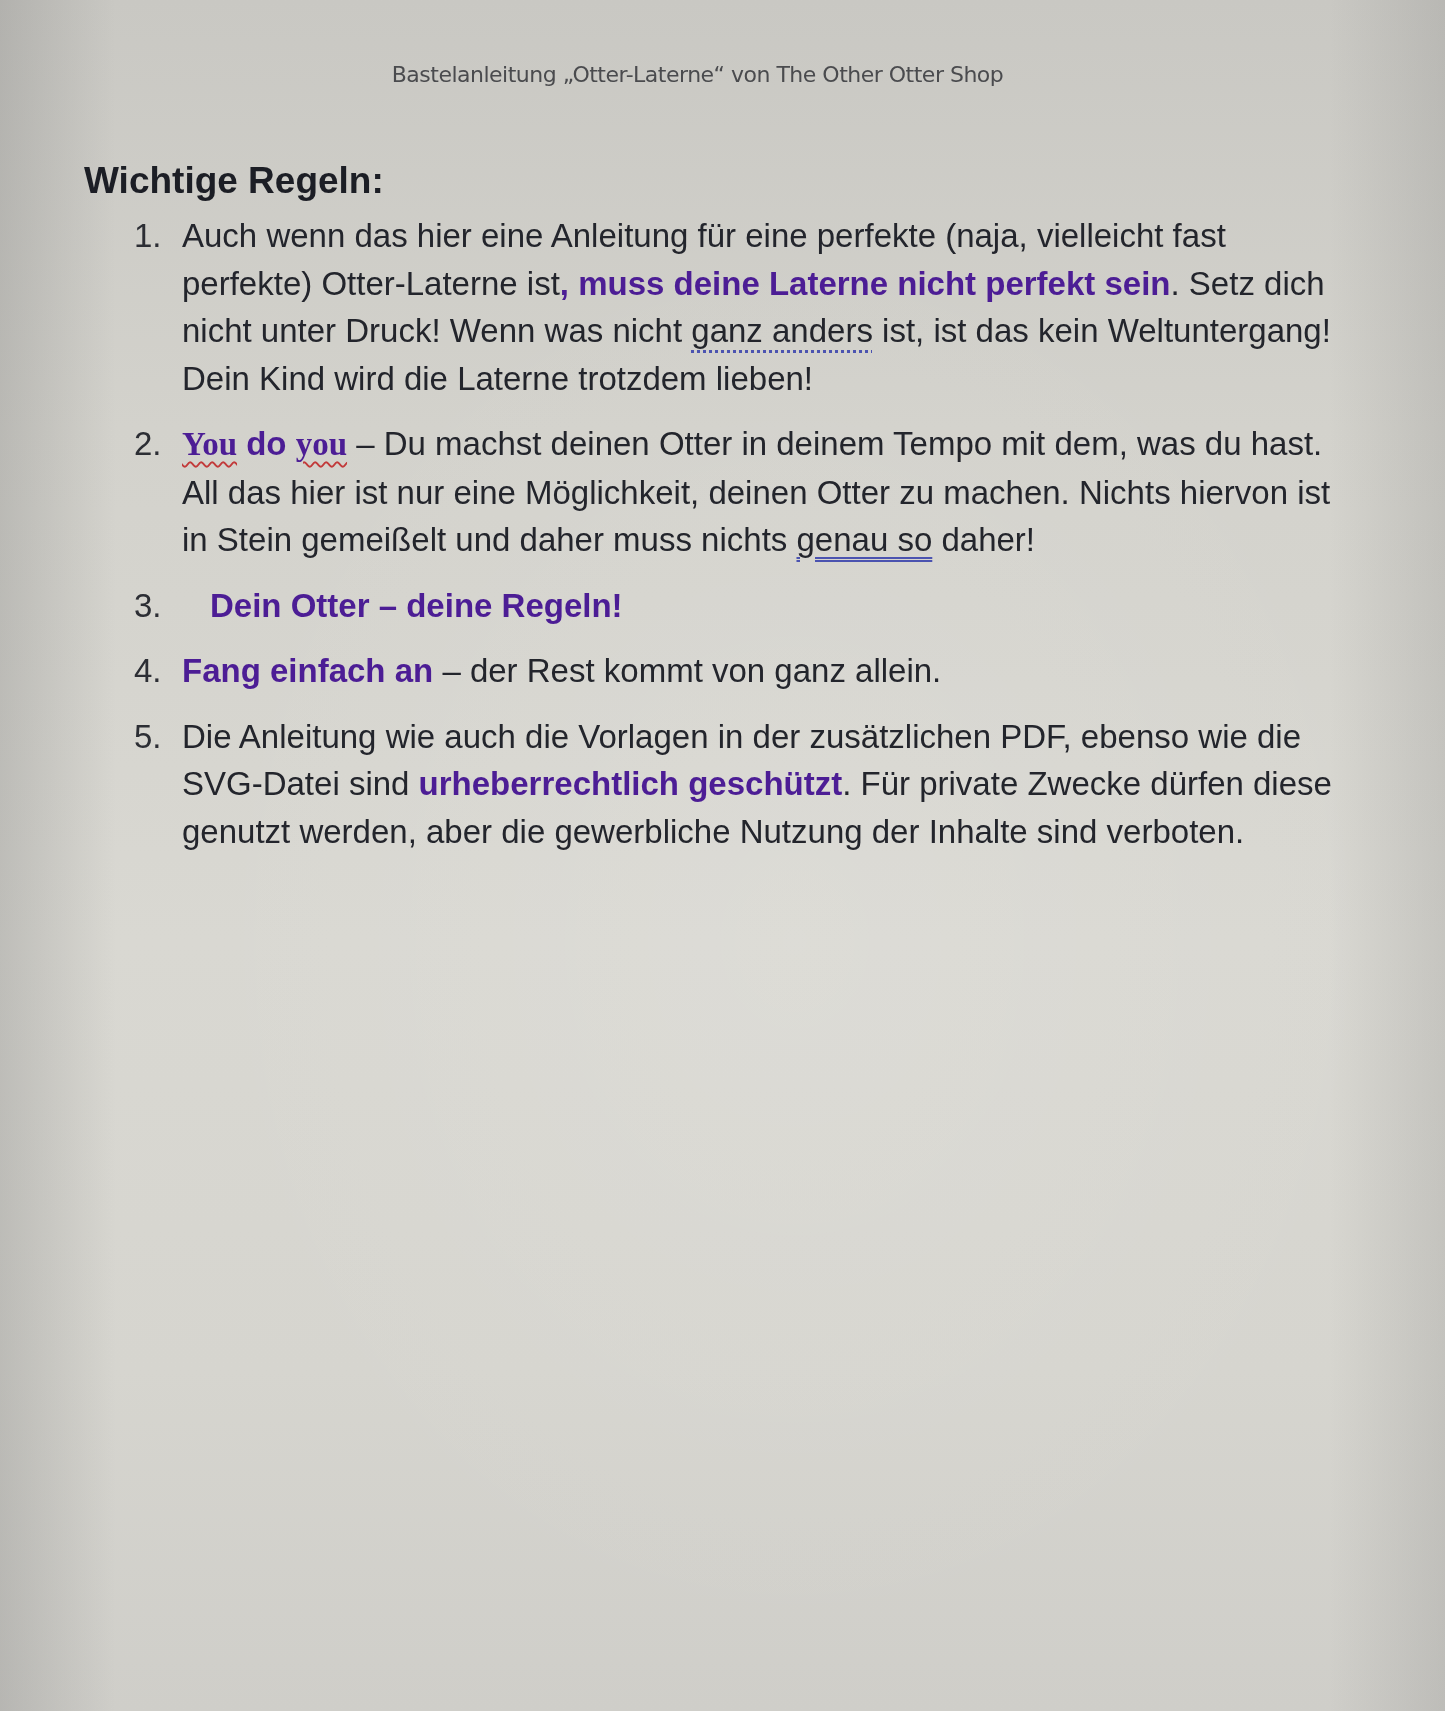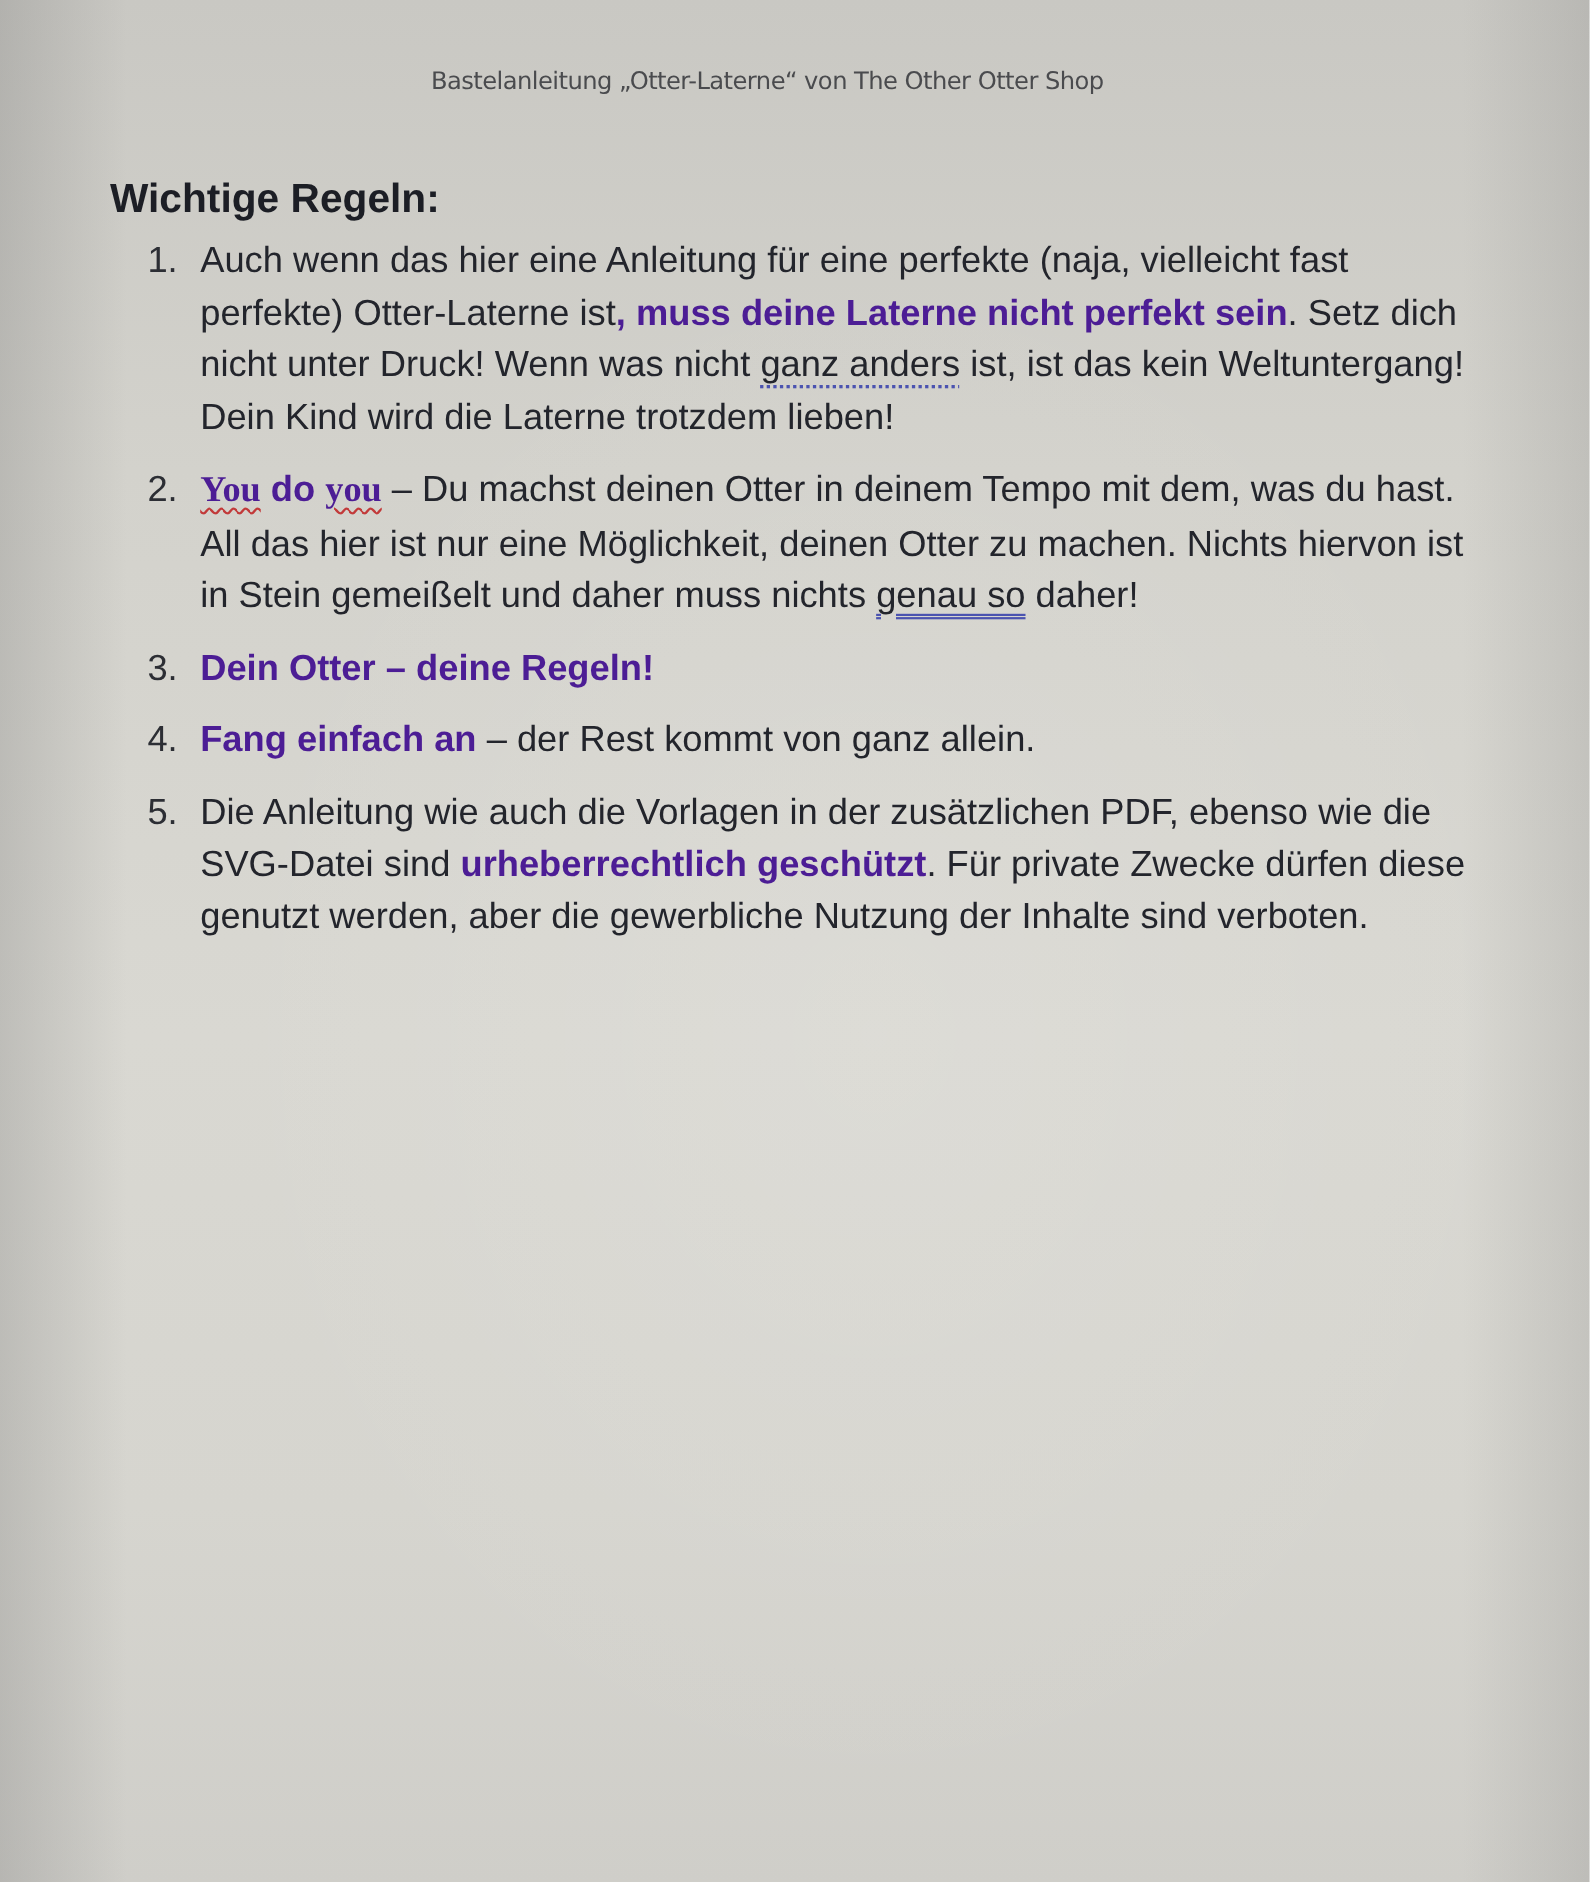--- a/index.html
+++ b/index.html
@@ -36,21 +36,21 @@
     }
     .content {
       position: absolute;
       top: 160px;
       left: 84px;
       width: 1250px;
     }
     .section-title {
       font-size: 37px;
       font-weight: bold;
-      margin: 0 0 10px 16px;
+      margin: 0 0 10px 0;
       color: #1c1e25;
     }
     ol.rules {
       list-style: none;
       margin: 0;
       padding: 0;
     }
     .rule {
       position: relative;
       padding-left: 98px;
@@ -80,20 +80,21 @@
       text-decoration-thickness: 2.5px;
       text-underline-offset: 8px;
     }
     .grammar-blue-double {
       text-decoration: underline double #4b53b0;
       text-decoration-thickness: 2px;
       text-underline-offset: 6px;
     }
     .line-block {
       display: block;
+      margin-left: 28px;
     }
   </style>
 </head>
 <body>
 
 <div class="vignette"></div>
 
 <div class="page-header">Bastelanleitung „Otter-Laterne“ von The Other Otter Shop</div>
 
 <div class="content">

